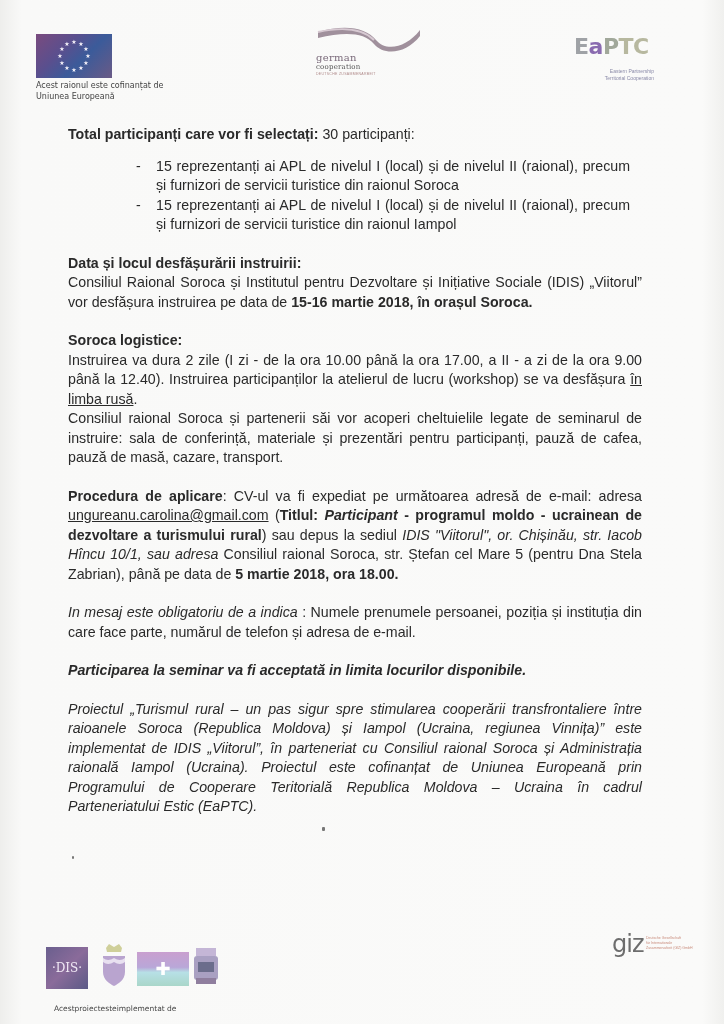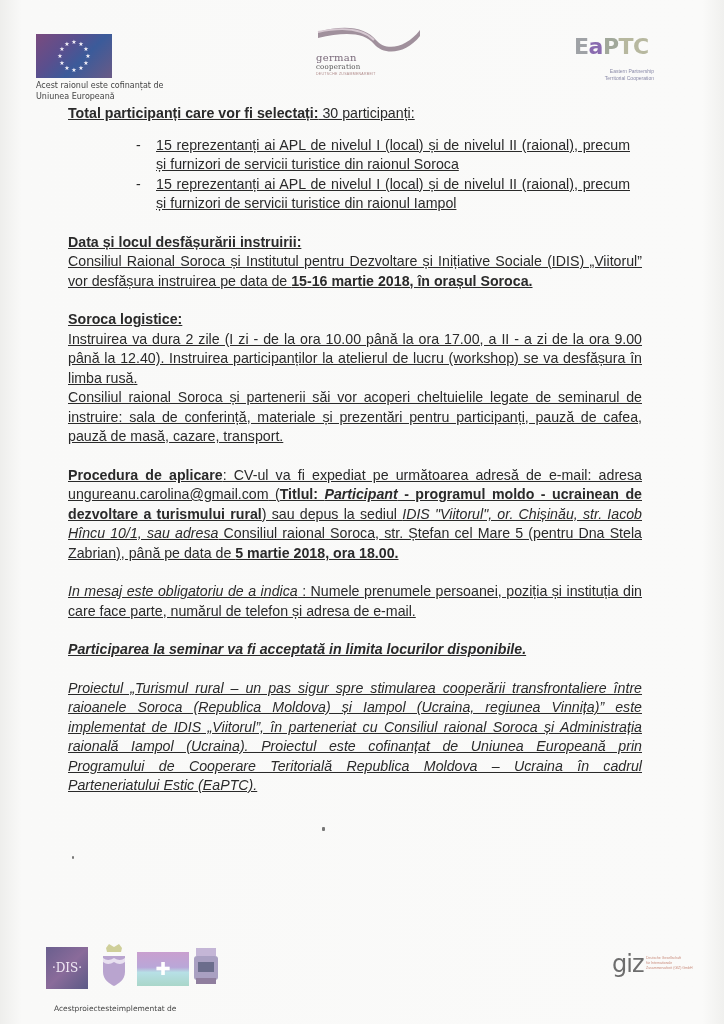--- a/index.html
+++ b/index.html
@@ -24,41 +24,41 @@
     .gc-text2 { position: absolute; left: 8px; top: 37px; font-family: "DejaVu Serif", serif; font-size: 7px; color: #555; letter-spacing: 0.2px; }
     .gc-text3 { position: absolute; left: 8px; top: 46px; font-size: 3.5px; color: #b08a8a; letter-spacing: 0.3px; white-space: nowrap; }
 
     .eaptc-logo { position: absolute; left: 574px; top: 30px; width: 110px; height: 60px; }
     .eaptc-mark { position: absolute; left: 0; top: 4px; font-family: "DejaVu Sans", sans-serif; font-weight: bold; font-size: 22px; letter-spacing: -0.5px; }
     .eaptc-mark .e { color: #9fa2a6; } .eaptc-mark .a { color: #8a6bb0; } .eaptc-mark .p { color: #a1a89a; }
     .eaptc-mark .tc { color: #b7b89f; }
     .eaptc-sub { position: absolute; left: 10px; top: 38px; font-size: 5px; line-height: 7px; color: #8a8aa8; text-align: right; width: 70px; }
 
     
-    .content { position: absolute; left: 68px; top: 104px; width: 574px; font-size: 14.2px; line-height: 19.5px; color: #2a2a2a; text-decoration: underline; }
+    .content { position: absolute; left: 68px; top: 125px; width: 574px; font-size: 14.2px; line-height: 19.5px; color: #2a2a2a; }
     .content p { margin: 0; text-align: justify; }
     .b { font-weight: bold; }
     .i { font-style: italic; }
     .u { text-decoration: underline; }
     .bullets { list-style: none; margin: 12px; padding: 0 0 0 56px; }
     .bullets li { position: relative; padding-left: 20px; text-align: justify; }
     .bullets li::before { content: "-"; position: absolute; left: 0; }
     .sec { margin-top: 19px; }
 
     
     .speck { position: absolute; width: 3px; height: 4px; background: #777; border-radius: 1px; }
 
     
     .f-idis { position: absolute; left: 46px; top: 947px; width: 42px; height: 42px; background: linear-gradient(135deg,#6a5f8e,#8a6b9a 50%,#5b5a86); color: #f0e8f5; font-family: "DejaVu Serif", serif; font-size: 12px; display: flex; align-items: center; justify-content: center; }
     .f-crest1 { position: absolute; left: 100px; top: 944px; width: 28px; height: 44px; }
     .f-flag { position: absolute; left: 137px; top: 952px; width: 52px; height: 34px; background: linear-gradient(180deg,#c99fcf 0%,#b9a7d8 45%,#b7e0e6 60%,#a9d6c9 100%); display: flex; align-items: center; justify-content: center; color: #fff; font-size: 18px; }
     .f-crest2 { position: absolute; left: 192px; top: 944px; width: 28px; height: 44px; }
     .f-caption { position: absolute; left: 46px; top: 1004px; font-size: 7.5px; color: #444; font-family: "DejaVu Sans", sans-serif; margin-left: 8px; }
 
-    .giz-logo { position: absolute; left: 612px; top: 950px; width: 95px; height: 30px; }
+    .giz-logo { position: absolute; left: 612px; top: 930px; width: 95px; height: 30px; }
     .giz-mark { position: absolute; left: 0; top: 0; font-family: "DejaVu Sans", sans-serif; font-size: 24px; color: #6d6d6d; letter-spacing: -1px; line-height: 28px; }
     .giz-sub { position: absolute; left: 34px; top: 6px; font-size: 3.5px; line-height: 5px; color: #c88a7a; white-space: nowrap; }
   </style>
 </head>
 <body>
 
 <div class="page">
 
   <div class="eu-logo">
     <svg viewBox="0 0 76 44">

